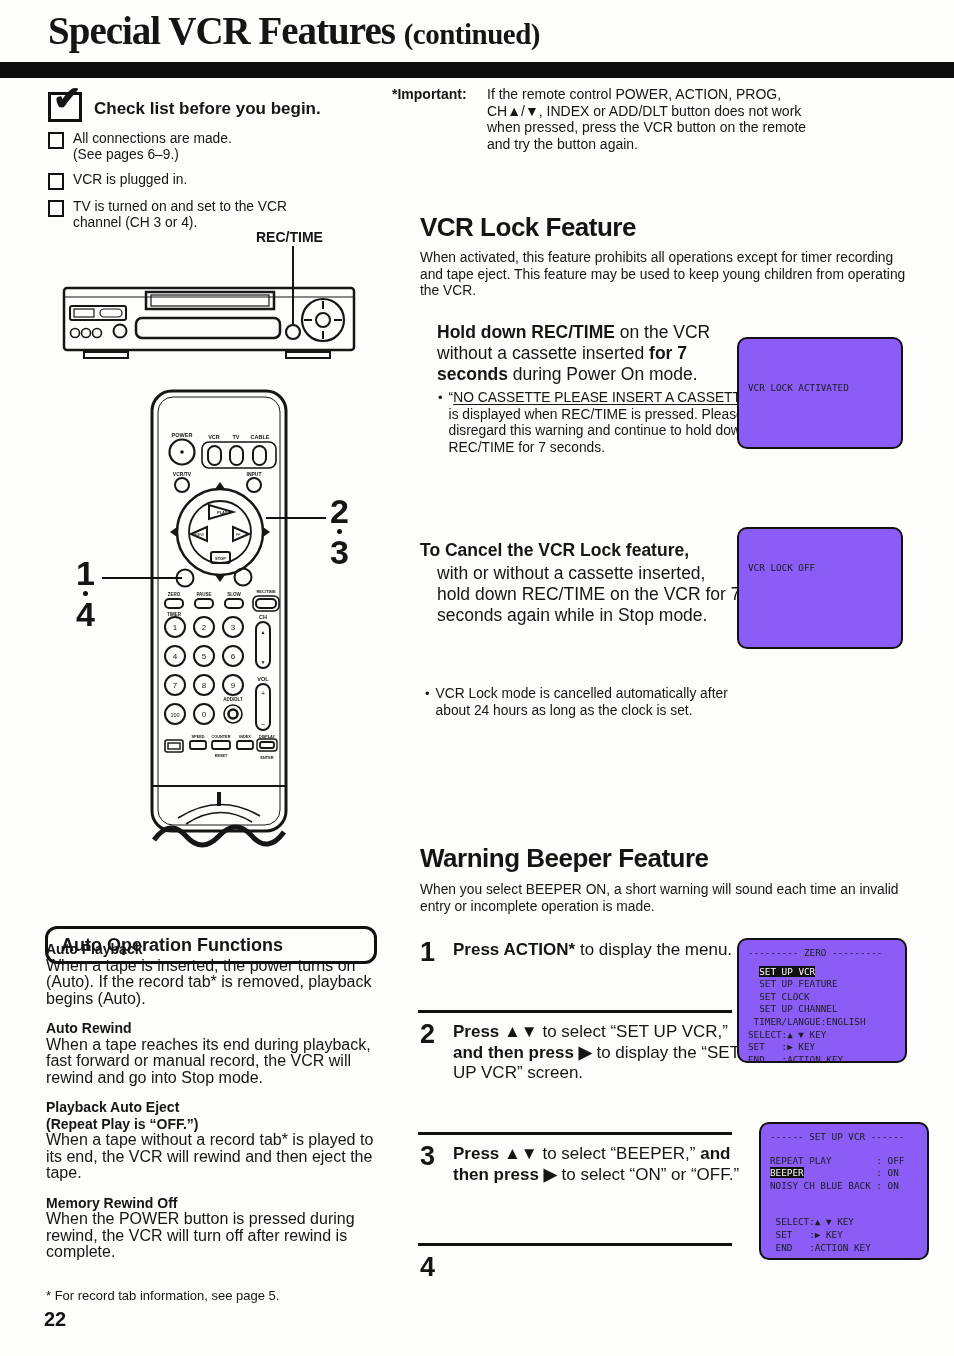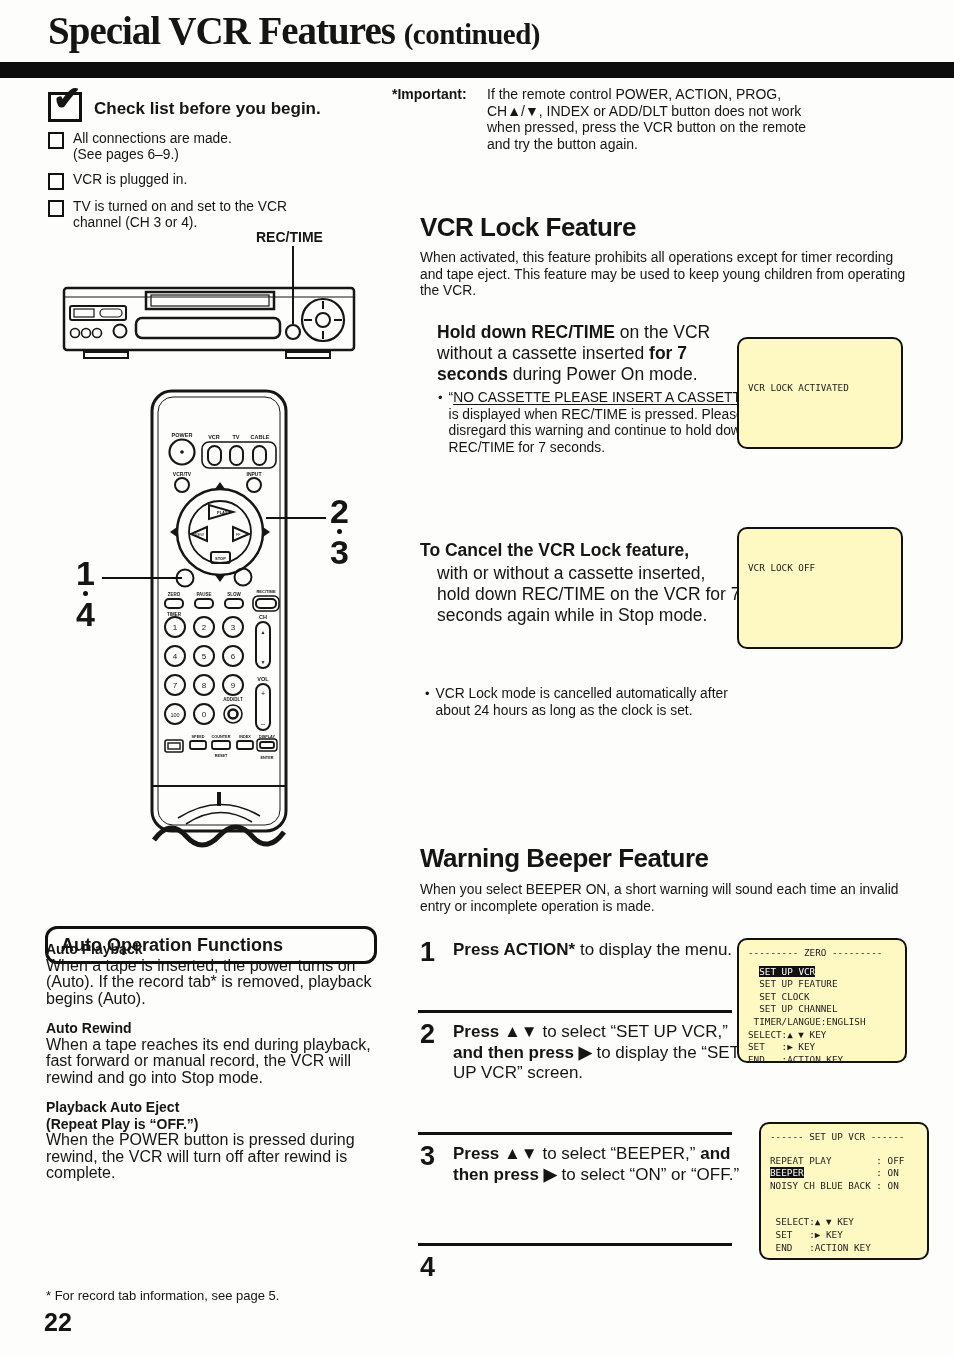--- a/index.html
+++ b/index.html
@@ -19,38 +19,38 @@
   .chk-txt{font-size:13.8px;line-height:16px;}
   
   .body-txt{font-size:13.8px;line-height:16.5px;}
   .h1{font-size:26px;font-weight:bold;letter-spacing:-0.5px;}
   .h2{font-size:17.5px;font-weight:bold;}
   .big-txt{font-size:17.5px;line-height:21px;}
   .bullet-row{display:flex;gap:6px;}
   .bullet-dot{font-size:13px;line-height:16.5px;}
   u{text-underline-offset:2px;}
   
-  .screen{border:2.5px solid #111;border-radius:10px;background:#fef9c3;padding:7px 6px 0 9px;box-sizing:border-box;}
+  .screen{border:2.5px solid #111;border-radius:10px;background:#8b5cf6;padding:7px 6px 0 9px;box-sizing:border-box;}
   .scr-line{font-family:"DejaVu Sans Mono",monospace;font-size:9.3px;line-height:12.6px;white-space:pre;color:#1c1c1c;}
   .inv{background:#111;color:#fff;}
   
   .step{display:flex;}
   .step-num{font-size:27px;font-weight:bold;width:33px;flex:0 0 auto;line-height:24px;}
   .step-text{font-size:17px;line-height:20.5px;width:288px;}
   .sep{height:0;border-top:3px solid #111;}
   
   .round-box{border:3px solid #111;border-radius:12px;font-size:18px;font-weight:bold;
              display:flex;align-items:center;padding-left:13px;box-sizing:border-box;}
   .sec-h{font-size:14px;font-weight:bold;margin-top:13px;line-height:16.5px;}
   .sec-b{font-size:16px;line-height:16.5px;}
   
   .callout{display:flex;flex-direction:column;align-items:center;font-size:34px;font-weight:bold;line-height:30px;}
   .callout .cdot{width:5px;height:5px;background:#111;border-radius:50%;margin:3px 0;}
   .cline{height:0;border-top:2.5px solid #111;}
-  .pagenum{font-size:25px;font-weight:bold;}
+  .pagenum{font-size:20px;font-weight:bold;}
   .imp{display:flex;}
   .imp-label{font-size:14px;font-weight:bold;width:95px;flex:0 0 auto;}
   .imp-lines{font-size:14px;line-height:16.5px;}
   svg text{font-family:"Liberation Sans",sans-serif;fill:#161616;}
   svg .ln{stroke:#161616;fill:none;}
 </style>
 </head>
 <body>
 
 <div class="page">
@@ -271,20 +271,22 @@
   <div class="abs round-box" style="left:45px;top:886px;width:332px;height:38px;margin-top:40px;">
     <span>Auto Operation Functions</span>
   </div>
   <div class="abs" style="left:46px;top:928px;width:342px;">
     <div class="sec-h">Auto Playback</div>
     <div class="sec-b">When a tape is inserted, the power turns on (Auto). If the record tab* is removed, playback begins (Auto).</div>
     <div class="sec-h">Auto Rewind</div>
     <div class="sec-b">When a tape reaches its end during playback, fast forward or manual record, the VCR will rewind and go into Stop mode.</div>
     <div class="sec-h" style="margin-bottom:0;">Playback Auto Eject</div>
     <div class="sec-h" style="margin-top:0;">(Repeat Play is “OFF.”)</div>
+    <div class="sec-b">When a tape without a record tab* is played to its end, the VCR will rewind and then eject the tape.</div>
+    <div class="sec-h">Memory Rewind Off</div>
     <div class="sec-b">When the POWER button is pressed during rewind, the VCR will turn off after rewind is complete.</div>
   </div>
   <div class="abs" style="left:46px;top:1288px;font-size:13px;">* For record tab information, see page 5.</div>
   <div class="abs pagenum" style="left:44px;top:1308px;">22</div>
 
   <div class="abs h1" style="left:420px;top:843px;">Warning Beeper Feature</div>
   <div class="abs body-txt" style="left:420px;top:882px;width:494px;">When you select BEEPER ON, a short warning will sound each time an invalid entry or incomplete operation is made.</div>
 
   <div class="abs step" style="left:420px;top:940px;">
     <span class="step-num">1</span>

